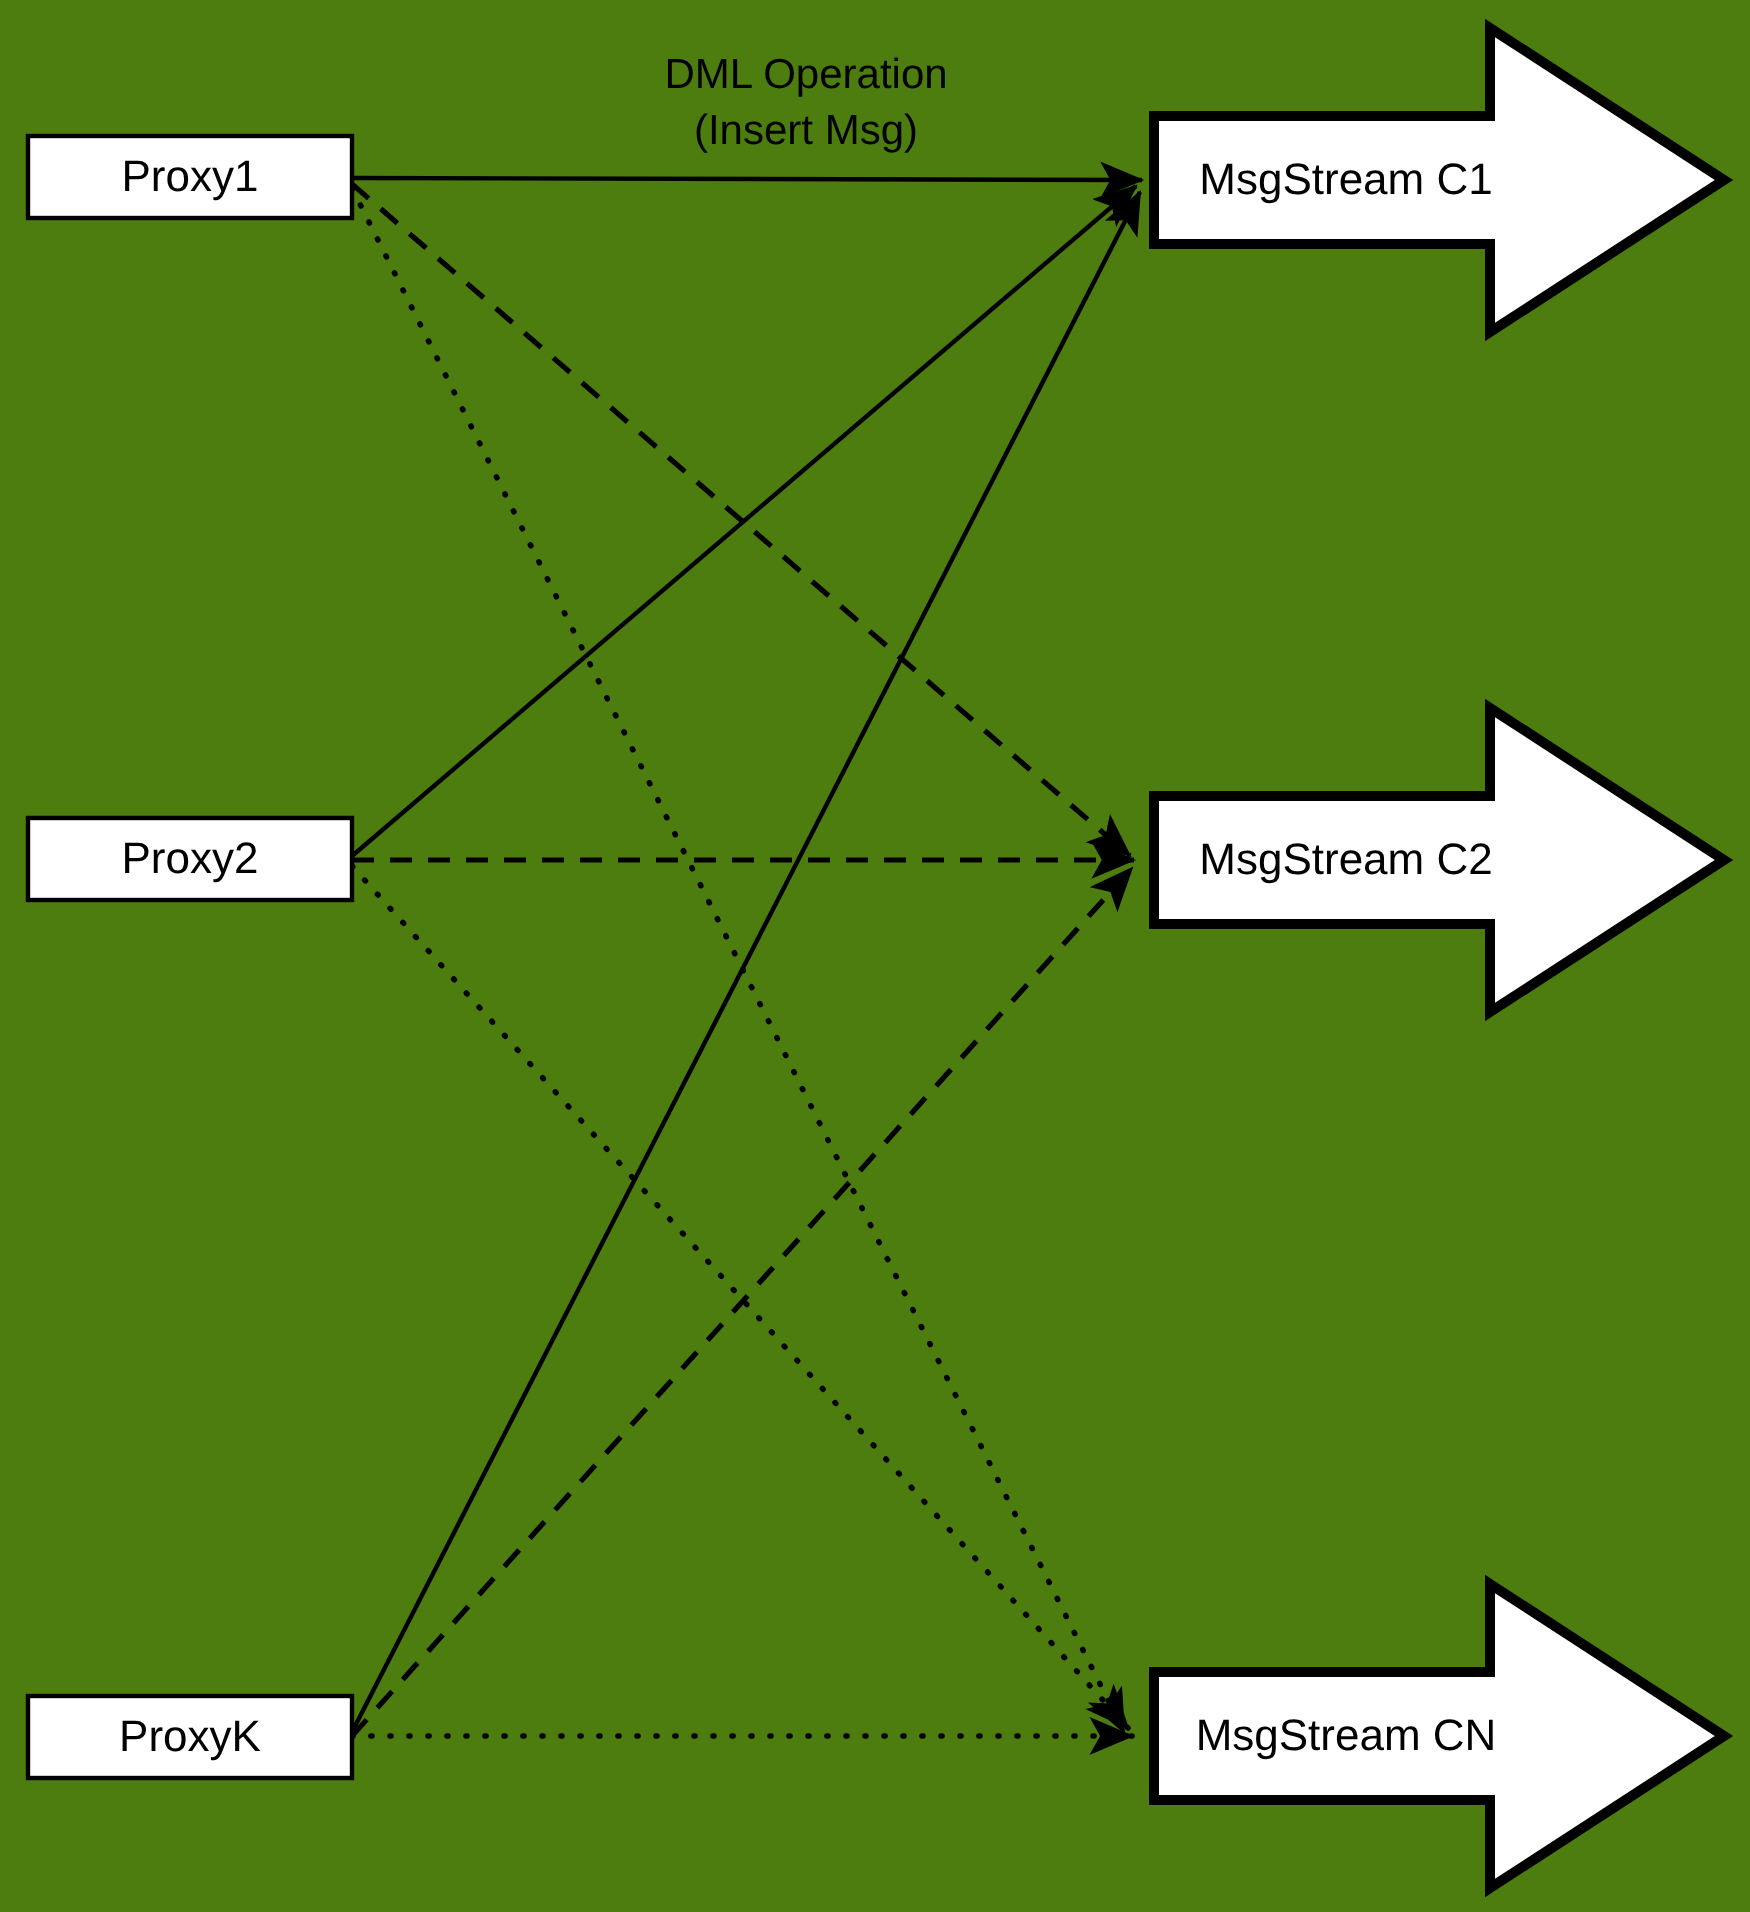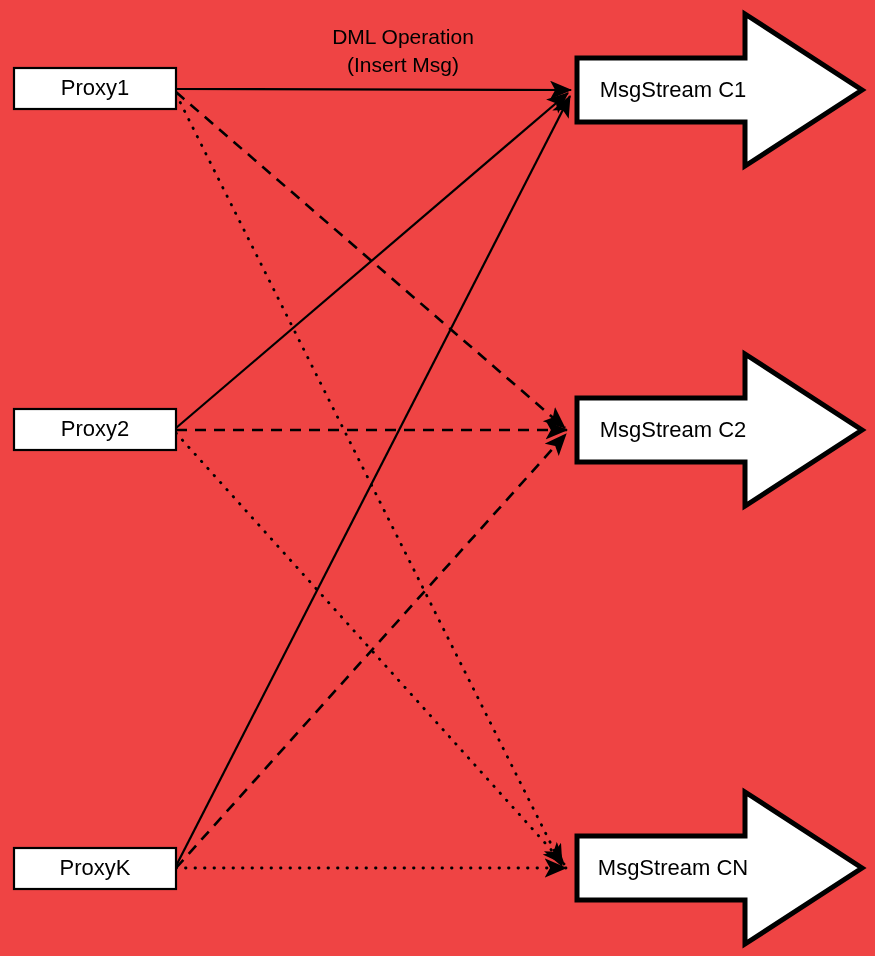--- a/index.html
+++ b/index.html
@@ -11,21 +11,21 @@
   body {
     font-family: "Liberation Sans", sans-serif;
     width: 875px;
     height: 956px;
     overflow: hidden;
   }
   #diagram-root {
     position: relative;
     width: 875px;
     height: 956px;
-    background: #ef4444;
+    background: #4d7c0f;
   }
   svg.diagram-canvas {
     display: block;
     width: 875px;
     height: 956px;
   }
   .node-label {
     font-family: "Liberation Sans", sans-serif;
     font-size: 22px;
     fill: #000000;

